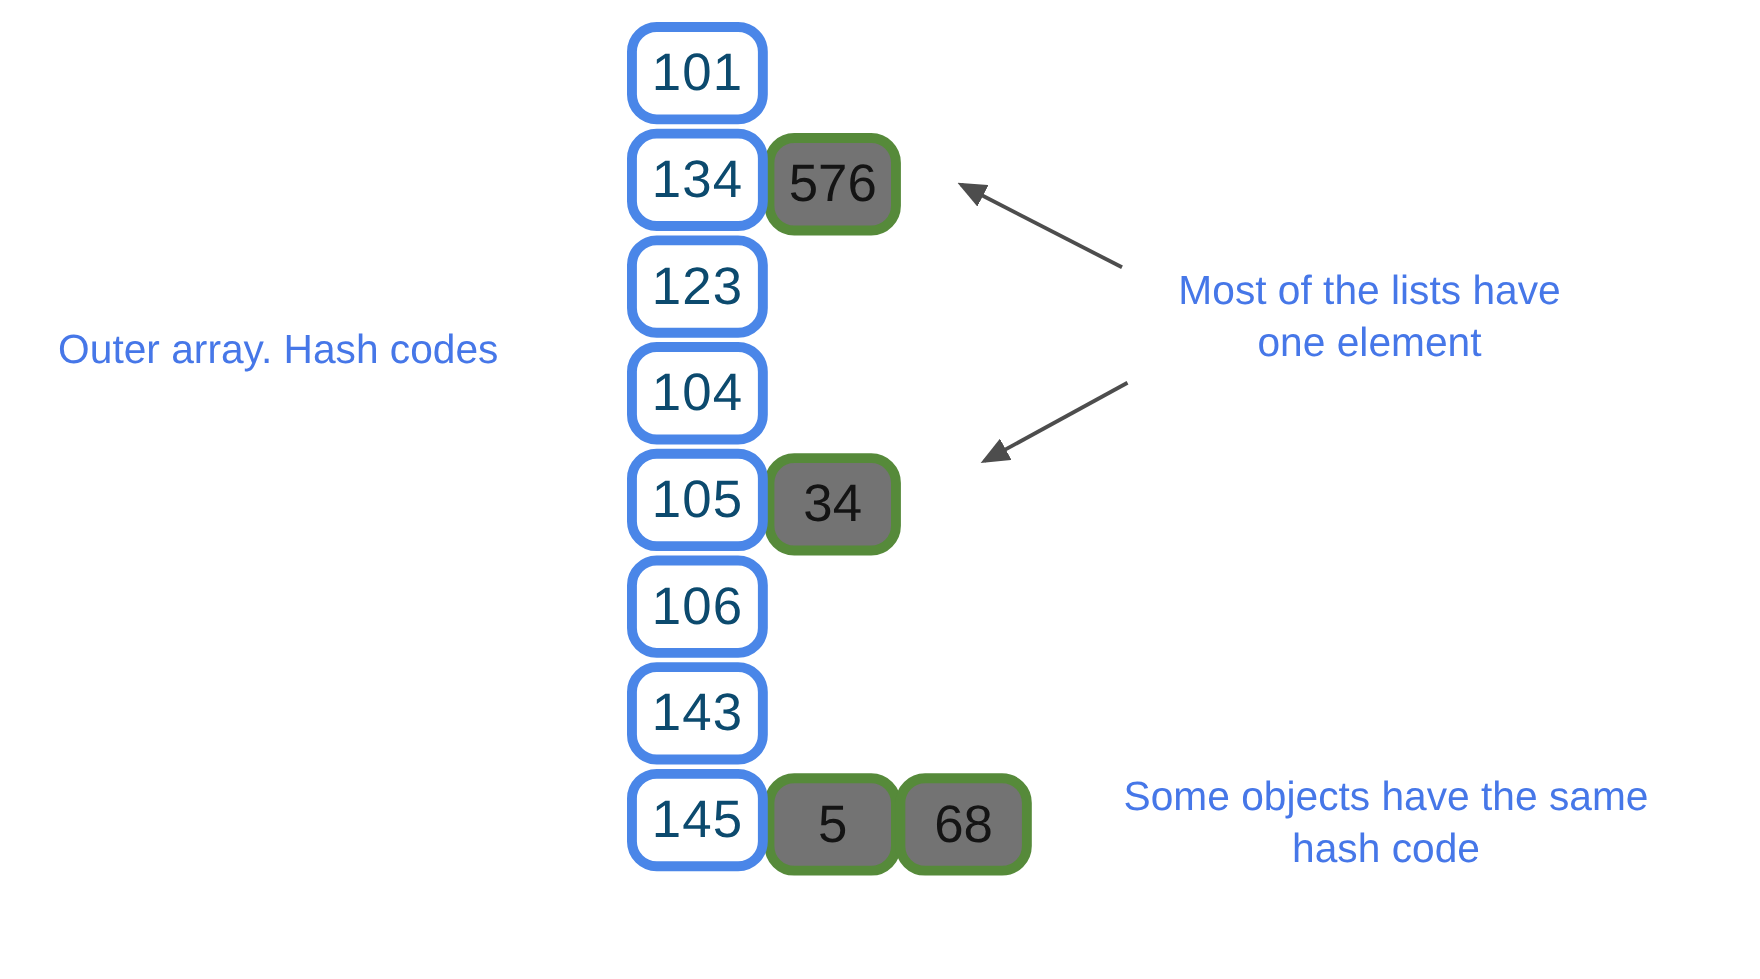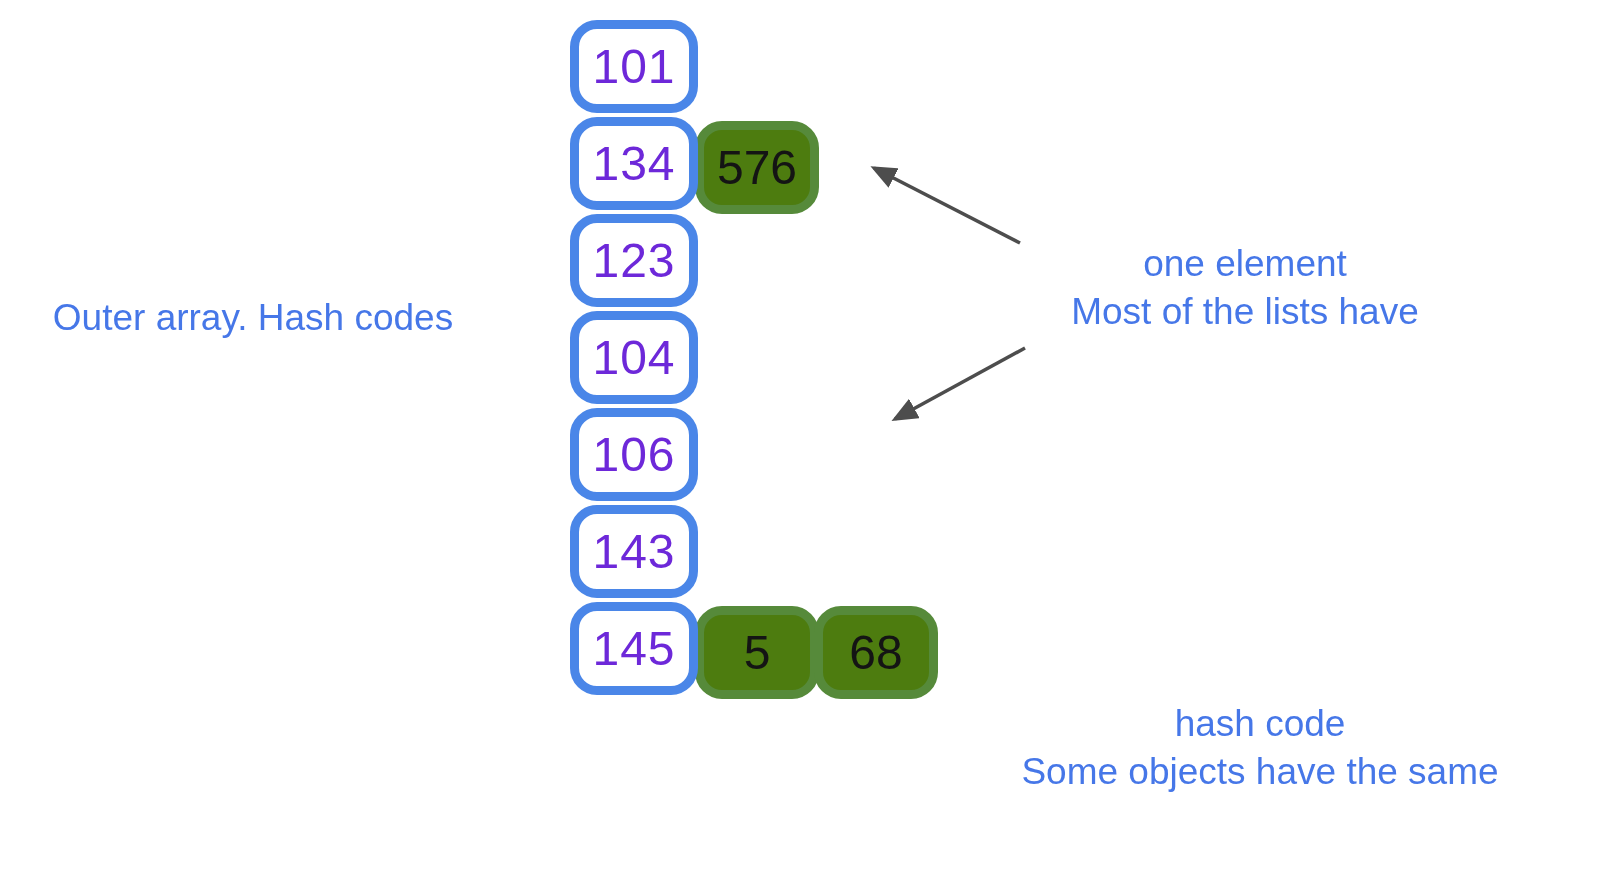--- a/index.html
+++ b/index.html
@@ -31,30 +31,30 @@
     width: 128px;
     height: 93px;
     background: #ffffff;
     border: 9px solid #4a86e8;
     border-radius: 27px;
     display: flex;
     align-items: center;
     justify-content: center;
     font-size: 48px;
     font-weight: 500;
-    color: #6d28d9;
+    color: #0c4a6e;
     letter-spacing: 1px;
     flex: 0 0 auto;
     z-index: 2;
   }
   .chain-box {
     box-sizing: border-box;
     width: 124px;
     height: 93px;
-    background: #4d7c0f;
+    background: #737373;
     border: 9px solid #568a3a;
     border-radius: 27px;
     display: flex;
     align-items: center;
     justify-content: center;
     font-size: 48px;
     font-weight: 500;
     color: #141414;
     margin-left: -3px;
     margin-top: 4px;
@@ -102,20 +102,24 @@
     </div>
 
     <div class="array-row">
       <div class="index-box">123</div>
     </div>
 
     <div class="array-row">
       <div class="index-box">104</div>
     </div>
 
+    <div class="array-row">
+      <div class="index-box">105</div>
+      <div class="chain-box">34</div>
+    </div>
 
     <div class="array-row">
       <div class="index-box">106</div>
     </div>
 
     <div class="array-row">
       <div class="index-box">143</div>
     </div>
 
     <div class="array-row">
@@ -124,27 +128,27 @@
       <div class="chain-box">68</div>
     </div>
 
   </div>
 
   <div class="note note-left">
     <div>Outer array. Hash codes</div>
   </div>
 
   <div class="note note-right">
+    <div>Most of the lists have</div>
     <div>one element</div>
-    <div>Most of the lists have</div>
   </div>
 
   <div class="note note-bottom">
+    <div>Some objects have the same</div>
     <div>hash code</div>
-    <div>Some objects have the same</div>
   </div>
 
   <svg class="arrow-layer" viewBox="0 0 1600 890" xmlns="http://www.w3.org/2000/svg">
     <defs>
       <marker id="arrowhead" markerWidth="10" markerHeight="9" refX="8" refY="4.5" orient="auto" markerUnits="userSpaceOnUse">
         <polygon points="0,0 10,4.5 0,9" fill="#4d4d4d" transform="scale(2.6) translate(-6.2,-2.8)"></polygon>
       </marker>
       <marker id="tri" markerWidth="26" markerHeight="22" refX="22" refY="11" orient="auto" markerUnits="userSpaceOnUse">
         <polygon points="0,0 26,11 0,22" fill="#4d4d4d"></polygon>
       </marker>

